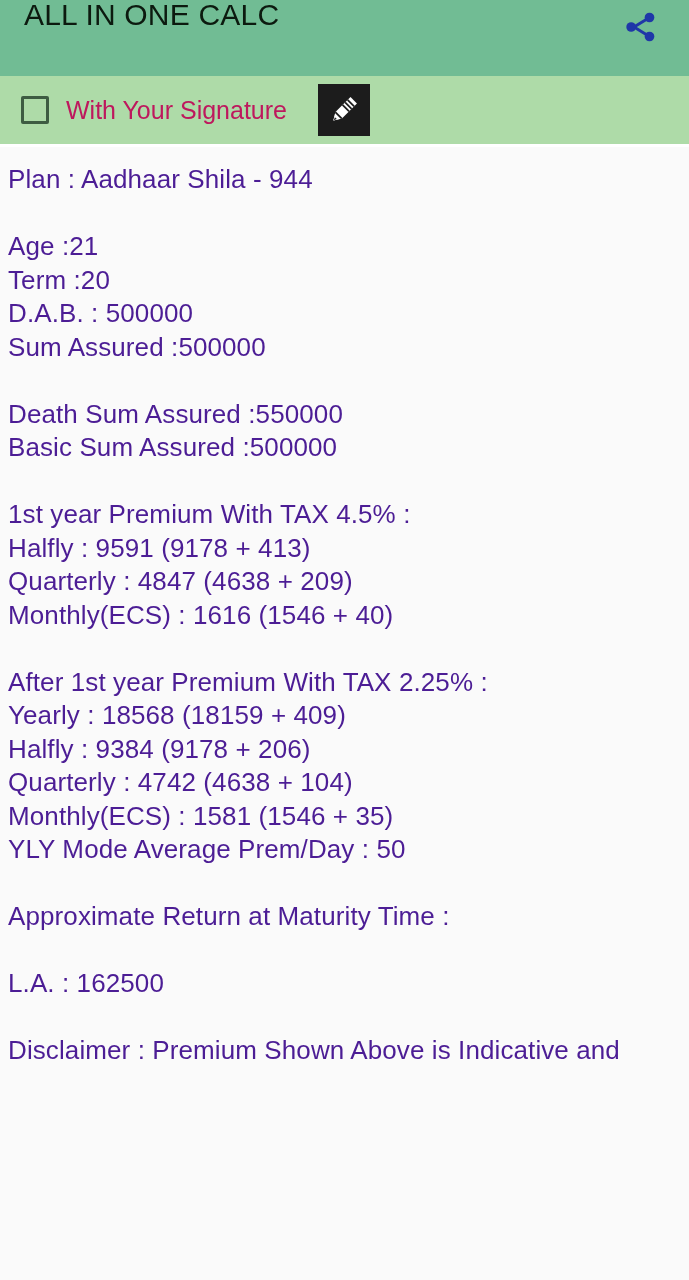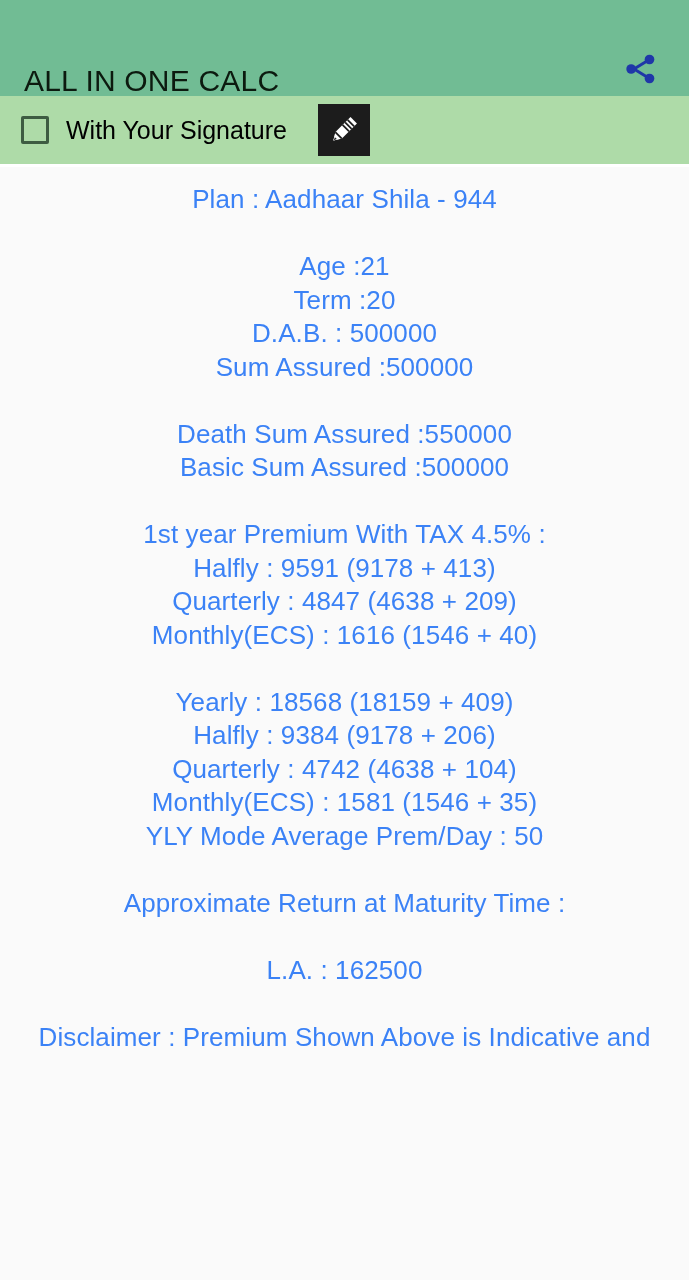--- a/index.html
+++ b/index.html
@@ -10,24 +10,24 @@
     width: 689px;
     height: 1280px;
     overflow: hidden;
     background: #fafafa;
     font-family: "Liberation Sans", sans-serif;
     -webkit-font-smoothing: antialiased;
   }
 
   
   .appbar {
-    height: 96px;
+    height: 76px;
     background: #71bc94;
     display: flex;
-    align-items: flex-end;
+    align-items: flex-start;
     justify-content: space-between;
     padding: 0 22px 0 24px;
     box-sizing: border-box;
   }
   .appbar-title {
     font-size: 30px;
     font-weight: 400;
     color: #0c1a0f;
     letter-spacing: 0.2px;
     line-height: 1;
@@ -56,21 +56,21 @@
     width: 28px;
     height: 28px;
     box-sizing: border-box;
     border: 3px solid #3e5c42;
     border-radius: 2px;
     background: transparent;
     flex: none;
   }
   .sig-label {
     font-size: 25px;
-    color: #000000;
+    color: #be185d;
     margin-left: 17px;
     white-space: nowrap;
     line-height: 1;
   }
   .sig-icon {
     width: 52px;
     height: 52px;
     background: #1c1c1c;
     margin-left: 31px;
     flex: none;
@@ -83,24 +83,23 @@
   .content {
     padding: 16px 8px 0 8px;
     box-sizing: border-box;
     background: #fafafa;
     height: calc(1280px - 92px - 71px);
     overflow: hidden;
   }
   .line {
     font-size: 26px;
     line-height: 33.5px;
-    color: #3b82f6;
+    color: #4c1d95;
     white-space: pre;
     letter-spacing: 0.1px;
-    text-align: center;
   }
   .line.blank {
     height: 33.5px;
   }
 </style>
 </head>
 <body>
 
 <div class="appbar">
   <div class="appbar-title">ALL IN ONE CALC</div>
@@ -146,20 +145,21 @@
     <div class="line">Sum Assured :500000</div>
     <div class="line blank"></div>
     <div class="line">Death Sum Assured :550000</div>
     <div class="line">Basic Sum Assured :500000</div>
     <div class="line blank"></div>
     <div class="line">1st year Premium With TAX 4.5% :</div>
     <div class="line">Halfly : 9591 (9178 + 413)</div>
     <div class="line">Quarterly : 4847 (4638 + 209)</div>
     <div class="line">Monthly(ECS) : 1616 (1546 + 40)</div>
     <div class="line blank"></div>
+    <div class="line">After 1st year Premium With TAX 2.25% :</div>
     <div class="line">Yearly : 18568 (18159 + 409)</div>
     <div class="line">Halfly : 9384 (9178 + 206)</div>
     <div class="line">Quarterly : 4742 (4638 + 104)</div>
     <div class="line">Monthly(ECS) : 1581 (1546 + 35)</div>
     <div class="line">YLY Mode Average Prem/Day : 50</div>
     <div class="line blank"></div>
     <div class="line">Approximate Return at Maturity Time :</div>
     <div class="line blank"></div>
     <div class="line">L.A. : 162500</div>
     <div class="line blank"></div>

